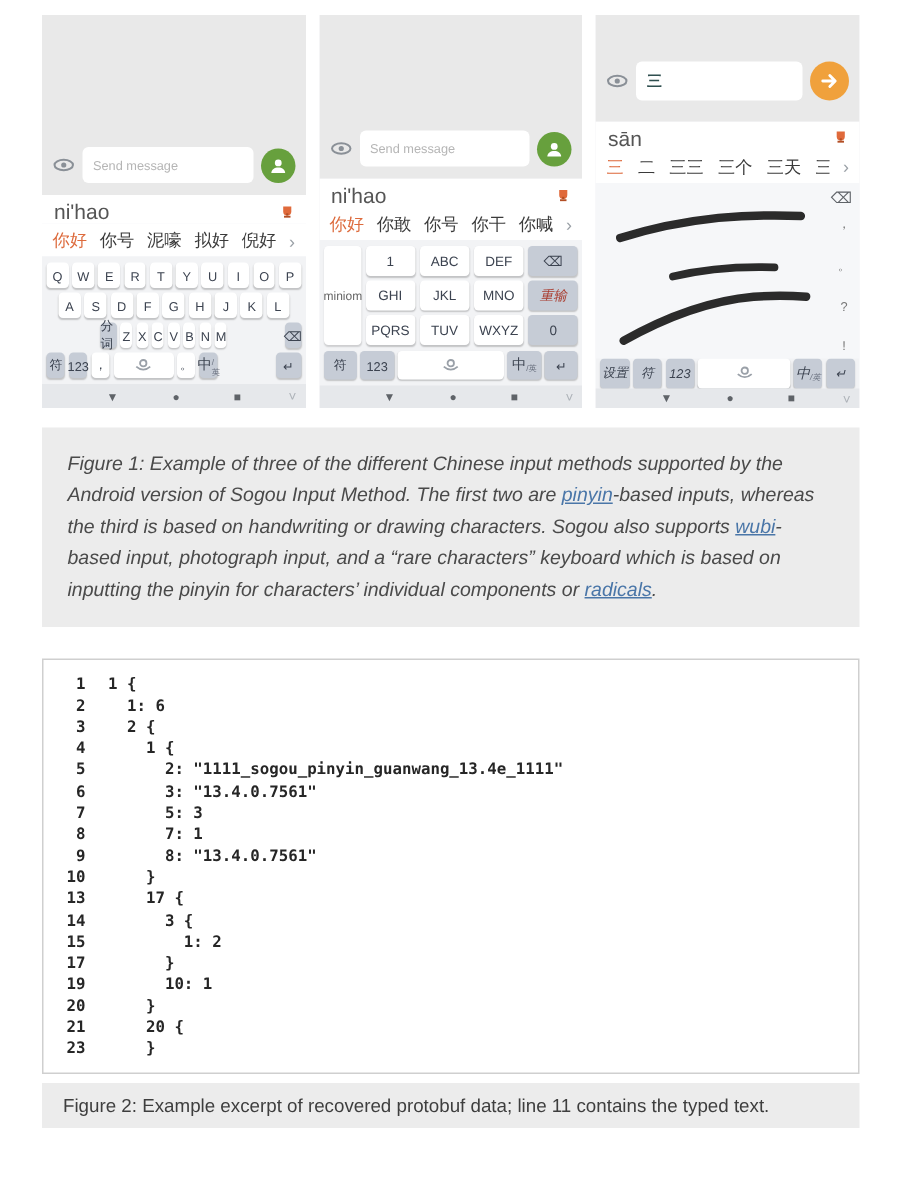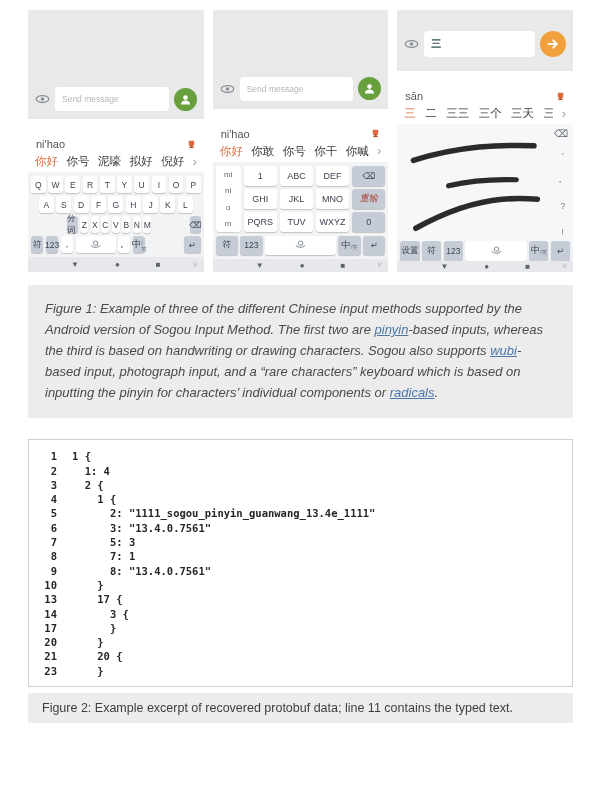--- a/index.html
+++ b/index.html
@@ -11,47 +11,47 @@
   .chat{background:#e9e9e9;position:relative;}
   .chat.tall{height:120px;}
   .chat.short{height:88px;}
   .msgbar{position:absolute;left:7px;right:7px;bottom:8px;display:flex;align-items:center;gap:5px;}
   .eye{flex:none;width:15px;height:10px;}
   .msg-input{flex:1;background:#fff;border-radius:4px;height:24px;display:flex;align-items:center;padding:0 7px;color:#b5b5b5;font-size:8.5px;min-width:0;}
   .msg-input .typed{color:#2f4f4f;font-size:10px;font-weight:bold;}
   .roundbtn{flex:none;width:23px;height:23px;border-radius:50%;display:flex;align-items:center;justify-content:center;}
   .green{background:#67A03D;}
   .orange{background:#F0A13C;width:26px;height:26px;}
-  .comp{display:flex;justify-content:space-between;align-items:center;background:#fff;padding:19px 8px 0;font-size:11px;color:#555;}
+  .comp{display:flex;justify-content:space-between;align-items:center;background:#fff;padding:3px 8px 0;font-size:14px;color:#555;}
   .cands{display:flex;align-items:center;justify-content:space-between;background:#fff;padding:4px 7px 3px;font-size:11.5px;color:#3a3a3a;white-space:nowrap;}
   .cand.first{color:#DD6A3C;}
   .cand.clip{max-width:9px;overflow:hidden;}
   .more{color:#9aa0a6;font-size:12px;}
   .kb{background:#f2f3f5;padding:4px 3px;flex:1;display:flex;flex-direction:column;gap:3px;}
   .krow{display:flex;gap:2.5px;justify-content:center;}
   .key{background:#fff;border-radius:3px;box-shadow:0 1px 1px rgba(0,0,0,.20);display:flex;align-items:center;justify-content:center;font-size:8.5px;color:#3c4350;height:17px;flex:1;min-width:0;}
   .key.gray{background:#C6CCD6;}
   .key.w13{flex:1.35;margin-left:36px;}
   .key.sp{flex:3.2;}
   .lang .main{font-size:9.5px;}
   .lang .sub{font-size:5.5px;color:#6b7280;margin:4px 0 0 0;}
   .nav{background:#e6e8eb;height:16px;position:relative;display:flex;align-items:center;justify-content:center;gap:36px;color:#5f6368;font-size:8px;margin-top:auto;}
   .nav .hide{position:absolute;right:6px;color:#adb2b8;font-size:9px;}
   
   .t9{display:flex;gap:3px;}
-  .t9-left{flex:none;width:25px;background:#fff;border-radius:3px;box-shadow:0 1px 1px rgba(0,0,0,.15);display:flex;flex-direction:column;justify-content:space-around;align-items:center;font-size:8px;color:#666;}
+  .t9-left{flex:none;width:25px;background:#fff;border-radius:3px;box-shadow:0 1px 1px rgba(0,0,0,.15);display:flex;justify-content:space-around;align-items:center;font-size:8px;color:#666;}
   .t9-grid{flex:1;display:grid;grid-template-columns:repeat(4,1fr);gap:3px;}
   .t9-grid .key{height:20px;font-size:9px;}
   .red{color:#A93B2E;font-style:italic;}
   
   .hw{position:relative;background:#f6f7f9;flex:1;}
   .hw-bksp{position:absolute;right:5px;top:4px;color:#5f6368;font-size:10px;}
   .hw-syms{position:absolute;right:6px;top:22px;bottom:4px;display:flex;flex-direction:column;justify-content:space-between;align-items:center;color:#777;font-size:8.5px;}
   .b3row{display:flex;gap:2.5px;padding:0 3px;}
-  .b3row .key{height:20px;}
+  .b3row .key{height:20px;font-style:italic;}
 
   
   .cap1{margin:13px 28px 0;background:#ECECEC;padding:13px 17px 15px;font-style:italic;font-size:13px;line-height:1.62;color:#4a4a4a;}
   .cap-link{color:#4A76A8;text-decoration:underline;cursor:pointer;}
 
   
   .codebox{margin:21px 28px 0;border:1px solid #cfcfcf;background:#fff;padding:9px 8px 8px 6px;}
   .cl{display:flex;font-family:"DejaVu Sans Mono",monospace;font-size:10.5px;line-height:14.3px;white-space:pre;color:#262626;font-weight:bold;}
   .ln{flex:none;width:22px;text-align:right;margin-right:15px;}
   .lc{flex:1;display:flex;align-items:center;}
@@ -312,30 +312,32 @@
       <span>■</span>
       <span class="hide">˅</span>
     </div>
   </div>
 </div>
 
 <div class="cap1"><span>Figure 1: Example of three of the different Chinese input methods supported by the Android version of Sogou Input Method. The first two are </span><span class="cap-link">pinyin</span><span>-based inputs, whereas the third is based on handwriting or drawing characters. Sogou also supports </span><span class="cap-link">wubi</span><span>-based input, photograph input, and a “rare characters” keyboard which is based on inputting the pinyin for characters’ individual components or </span><span class="cap-link">radicals</span><span>.</span></div>
 
 <div class="codebox">
   <div class="cl"><span class="ln">1</span><span class="lc"><span>1 {</span></span></div>
-  <div class="cl"><span class="ln">2</span><span class="lc"><span>  1: 4</span></span></div>
+  <div class="cl"><span class="ln">2</span><span class="lc"><span>  1: 6</span></span></div>
   <div class="cl"><span class="ln">3</span><span class="lc"><span>  2 {</span></span></div>
   <div class="cl"><span class="ln">4</span><span class="lc"><span>    1 {</span></span></div>
   <div class="cl"><span class="ln">5</span><span class="lc"><span>      2: "1111_sogou_pinyin_guanwang_13.4e_1111"</span></span></div>
   <div class="cl"><span class="ln">6</span><span class="lc"><span>      3: "13.4.0.7561"</span></span></div>
   <div class="cl"><span class="ln">7</span><span class="lc"><span>      5: 3</span></span></div>
   <div class="cl"><span class="ln">8</span><span class="lc"><span>      7: 1</span></span></div>
   <div class="cl"><span class="ln">9</span><span class="lc"><span>      8: "13.4.0.7561"</span></span></div>
   <div class="cl"><span class="ln">10</span><span class="lc"><span>    }</span></span></div>
   <div class="cl"><span class="ln">13</span><span class="lc"><span>    17 {</span></span></div>
   <div class="cl"><span class="ln">14</span><span class="lc"><span>      3 {</span></span></div>
+  <div class="cl"><span class="ln">15</span><span class="lc"><span>        1: 2</span></span></div>
   <div class="cl"><span class="ln">17</span><span class="lc"><span>      }</span></span></div>
+  <div class="cl"><span class="ln">19</span><span class="lc"><span>      10: 1</span></span></div>
   <div class="cl"><span class="ln">20</span><span class="lc"><span>    }</span></span></div>
   <div class="cl"><span class="ln">21</span><span class="lc"><span>    20 {</span></span></div>
   <div class="cl"><span class="ln">23</span><span class="lc"><span>    }</span></span></div>
 </div>
 
 <div class="cap2">Figure 2: Example excerpt of recovered protobuf data; line 11 contains the typed text.</div>
 
 </body></html>

